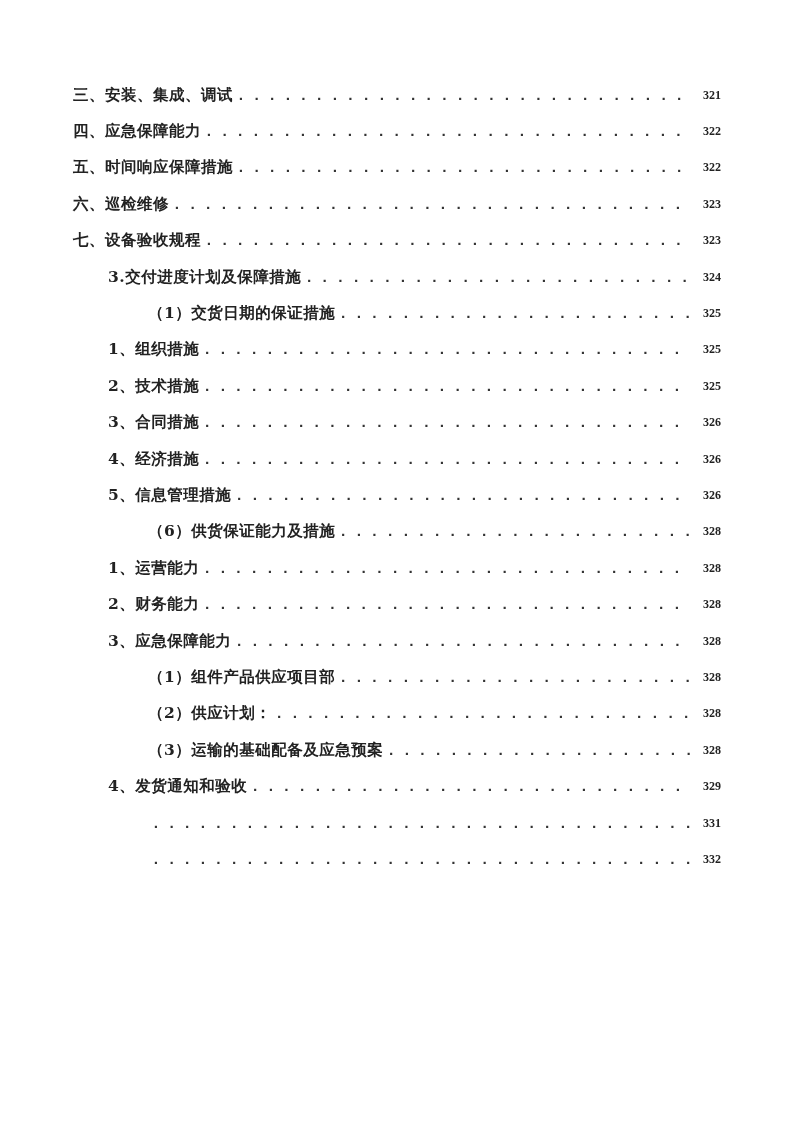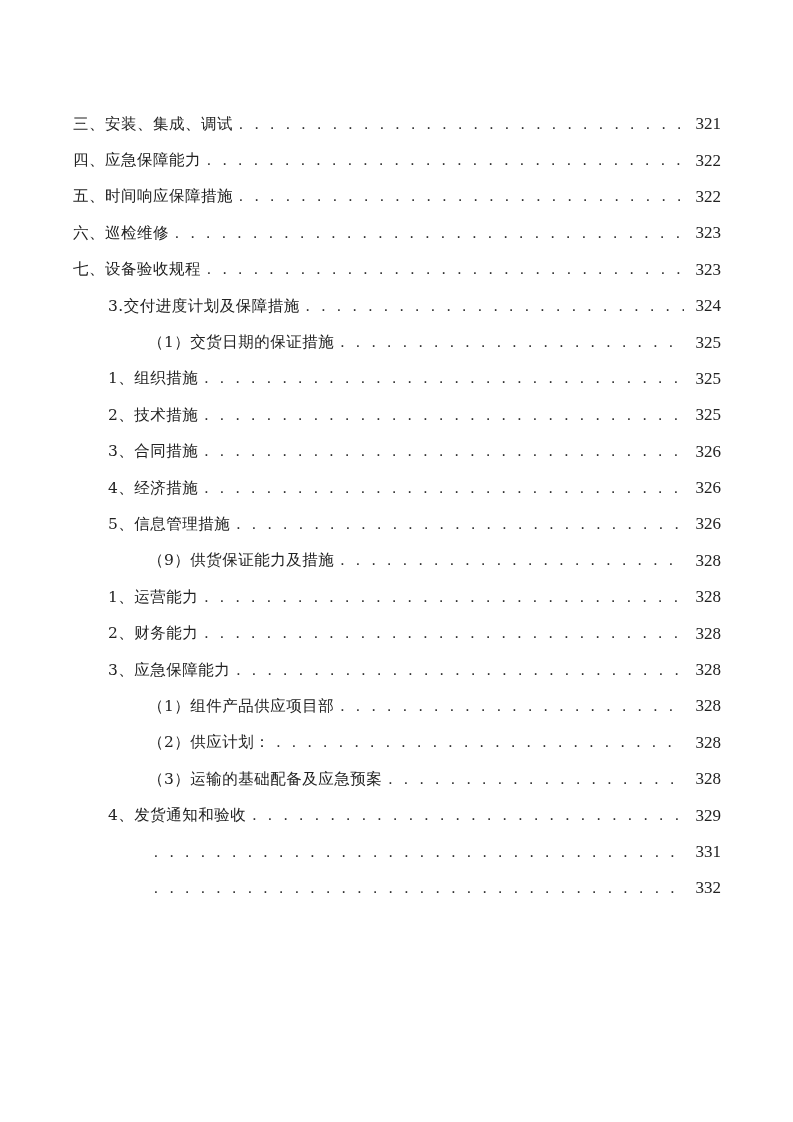--- a/index.html
+++ b/index.html
@@ -1,28 +1,28 @@
 <!DOCTYPE html>
 <html><head>
 <meta charset="utf-8">
 <style>
   html, body { margin: 0; padding: 0; background: #ffffff; }
   body { width: 793px; height: 1122px; position: relative; overflow: hidden;
          font-family: "DejaVu Serif", "Liberation Serif", serif; color: #222; }
-  .toc { position: absolute; left: 73px; top: 106px; width: 648px; }
+  .toc { position: absolute; left: 73px; top: 77px; width: 648px; font-weight: bold; }
   .toc-row { position: relative; height: 36.4px; display: flex; align-items: center;
              font-size: 15.5px; white-space: nowrap; }
   .toc-row.l1 { padding-left: 35px; }
   .toc-row.l2 { padding-left: 75px; }
   .toc-title { flex: 0 0 auto; letter-spacing: 0.5px; }
   .toc-leader { flex: 1 1 auto; overflow: hidden; margin: 0 4px;
                 font-family: "DejaVu Sans Mono", monospace; font-size: 13px; letter-spacing: 3.6px;
                 color: #333; }
   .toc-leader::before { content: ". . . . . . . . . . . . . . . . . . . . . . . . . . . . . . . . . . . . . . . . . . . . . . . . . . . . . . . . . . . . . . . . . . . . . . . . . . . . . . . . . . . . . . . . . . . . . . ."; letter-spacing: 0; }
-  .toc-page { flex: 0 0 auto; font-family: "Liberation Serif", serif; font-size: 17px; margin-left: 8px; }
+  .toc-page { flex: 0 0 auto; font-family: "Liberation Serif", serif; font-size: 12px; margin-left: 8px; }
 </style>
 </head>
 <body>
 
 <div class="toc">
   <div class="toc-row l0">
       <span class="toc-title">三、安装、集成、调试</span>
       <span class="toc-leader"></span>
       <span class="toc-page">321</span>
     </div>
@@ -75,21 +75,21 @@
       <span class="toc-title">4、经济措施</span>
       <span class="toc-leader"></span>
       <span class="toc-page">326</span>
     </div>
   <div class="toc-row l1">
       <span class="toc-title">5、信息管理措施</span>
       <span class="toc-leader"></span>
       <span class="toc-page">326</span>
     </div>
   <div class="toc-row l2">
-      <span class="toc-title">（9）供货保证能力及措施</span>
+      <span class="toc-title">（6）供货保证能力及措施</span>
       <span class="toc-leader"></span>
       <span class="toc-page">328</span>
     </div>
   <div class="toc-row l1">
       <span class="toc-title">1、运营能力</span>
       <span class="toc-leader"></span>
       <span class="toc-page">328</span>
     </div>
   <div class="toc-row l1">
       <span class="toc-title">2、财务能力</span>

